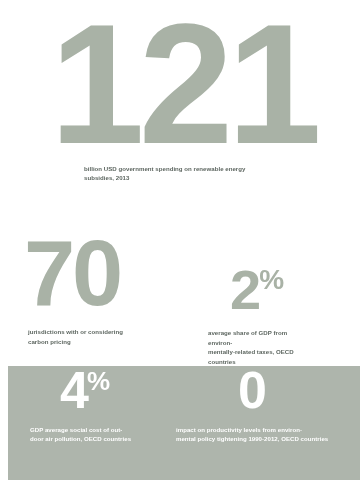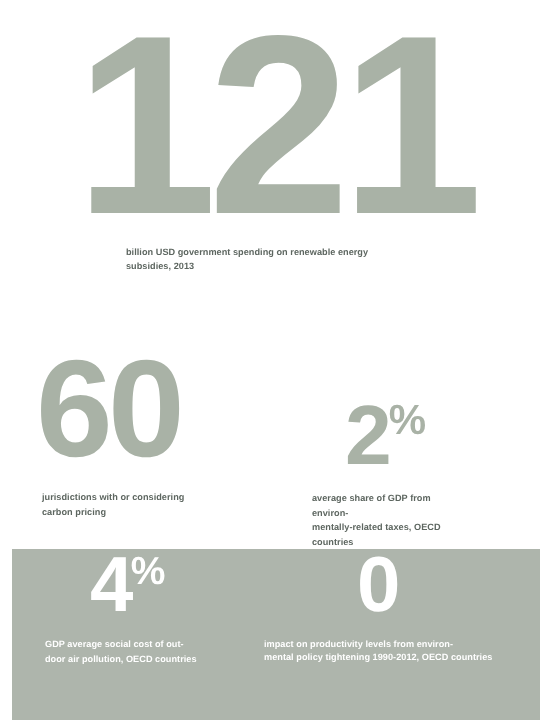--- a/index.html
+++ b/index.html
@@ -137,21 +137,21 @@
 
 <div class="infographic">
 
   <div class="stat stat-hero">
     <span class="stat-figure"><span>121</span></span>
     <p class="stat-caption">billion USD government spending on renewable energy
 subsidies, 2013</p>
   </div>
 
   <div class="stat stat-jurisdictions">
-    <span class="stat-figure"><span>60</span></span>
+    <span class="stat-figure"><span>70</span></span>
     <p class="stat-caption">jurisdictions with or considering
 carbon pricing</p>
   </div>
 
   <div class="stat stat-gdp-share">
     <span class="stat-figure"><span>2</span><span class="pct">%</span></span>
     <p class="stat-caption">average share of GDP from environ-
 mentally-related taxes, OECD countries</p>
   </div>
 

